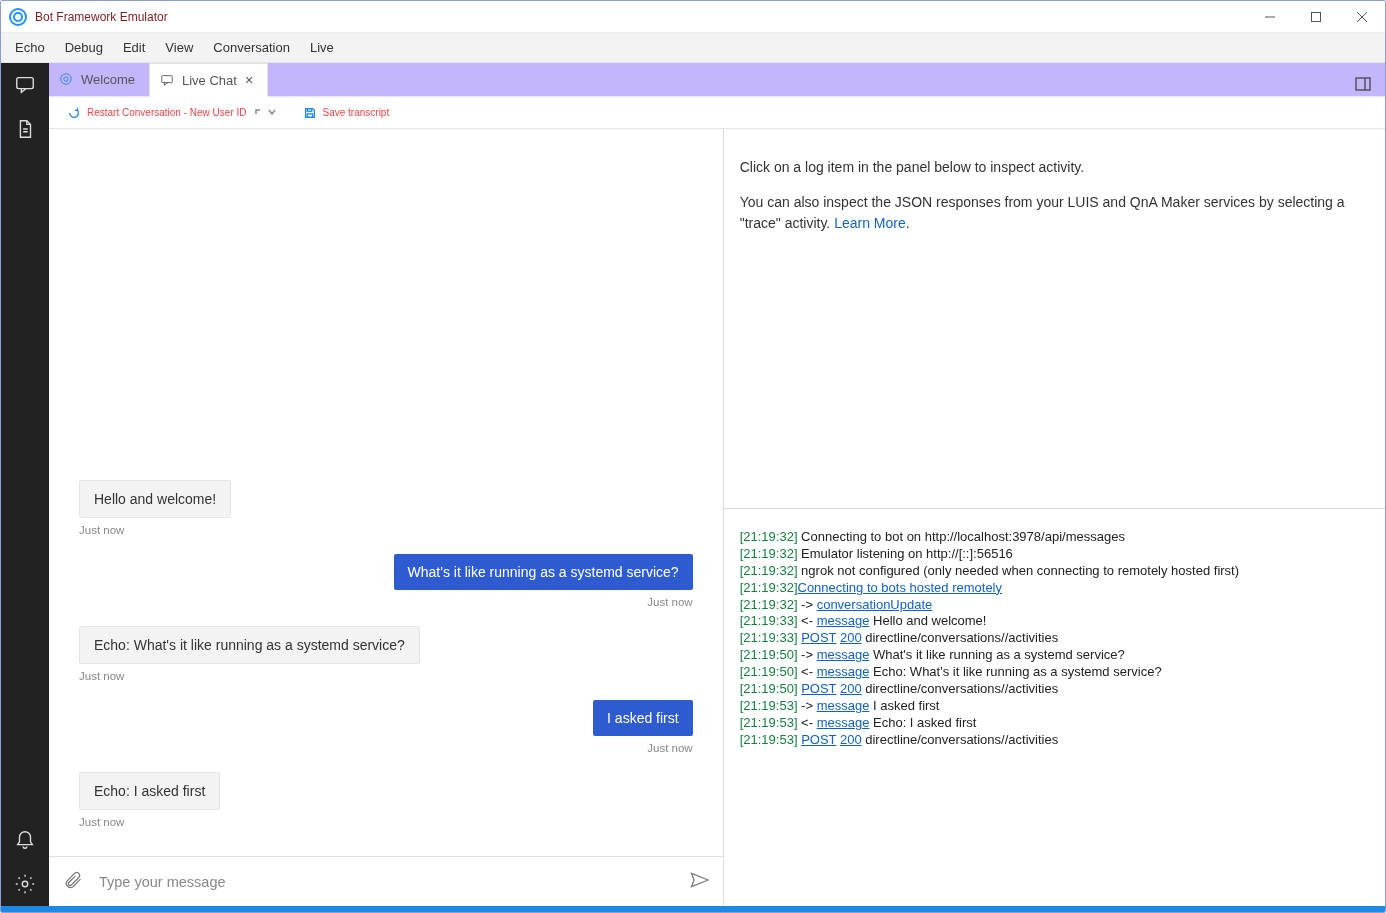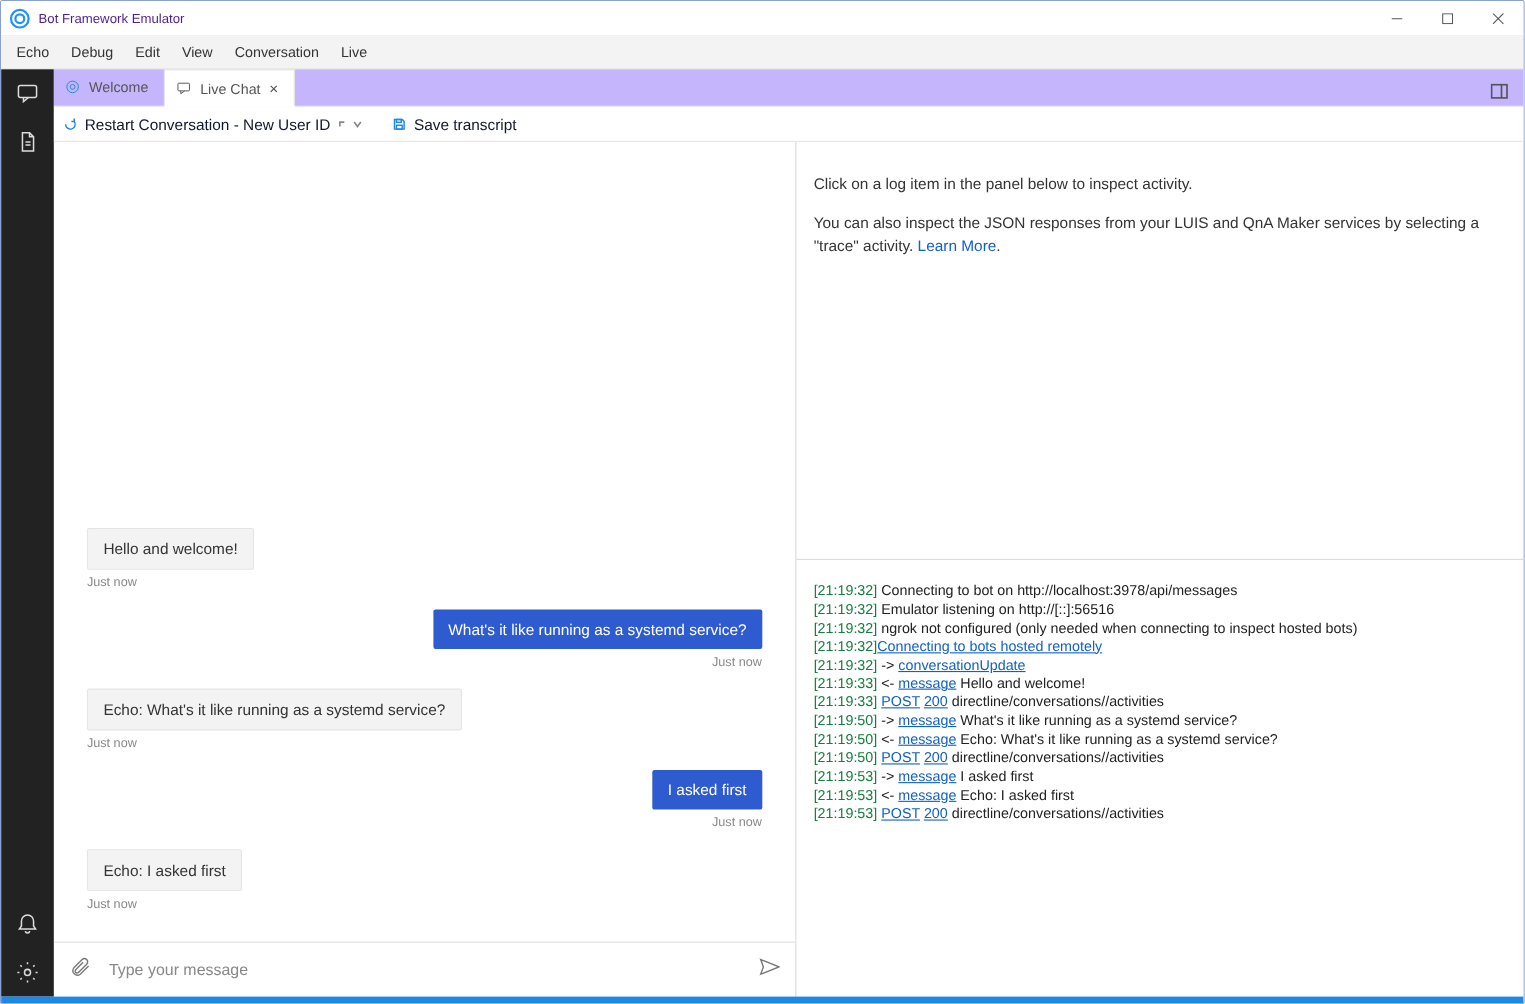--- a/index.html
+++ b/index.html
@@ -3,21 +3,21 @@
 <meta charset="utf-8">
 <style>
   * { box-sizing: border-box; font-family: "Segoe UI", Arial, sans-serif; }
   html, body { margin:0; padding:0; height:100%; width:100%; overflow:hidden; }
   body { display:flex; flex-direction:column; border:1px solid #8aa0d4; border-radius:2px; }
 
   
   .titlebar { height:32px; display:flex; align-items:center; background:#fff; border-bottom:1px solid #eee; }
   .titlebar .appicon { width:18px; height:18px; border:2px solid #1e90ff; border-radius:50%; margin:0 8px; position:relative; }
   .titlebar .appicon::after { content:""; position:absolute; inset:2px; border:2px solid #1e90ff; border-radius:50%; }
-  .titlebar .title { font-size:12px; color:#4c1d95; flex:0 0 auto;text-align:right; }
+  .titlebar .title { font-size:12px; color:#7f1d1d; flex:0 0 auto;text-align:right; }
   .titlebar .spacer { flex:1; }
   .winbtn { width:46px; height:32px; display:flex; align-items:center; justify-content:center; color:#555; font-size:12px; }
   .winbtn svg { width:10px; height:10px; stroke:#555; fill:none; stroke-width:1; }
 
   
   .menubar { height:30px; display:flex; align-items:center; background:#f3f3f3; padding:0 4px; gap:0; border-bottom:1px solid #e5e5e5;}
   .menuitem { padding:4px 10px; font-size:13px; color:#333; }
 
   .app-body { flex:1; display:flex; min-height:0; }
 
@@ -33,21 +33,21 @@
   .tabs { height:34px; background:#c4b5fd; display:flex; align-items:flex-end; border-bottom:1px solid #e5e5e5; padding-left:0; }
   .tab { height:34px; display:flex; align-items:center; padding:0 14px 0 10px; font-size:13px; color:#555; gap:8px; }
   .tab.active { background:#fff; border-top:1px solid #e3e3e3; border-left:1px solid #e3e3e3; border-right:1px solid #e3e3e3; border-bottom:1px solid #fff; margin-bottom:-1px;}
   .tab .close { font-size:14px; color:#555; }
   .tab .ticon { width:14px; height:14px; }
   .tabs .flex { flex:1; }
   .panelbtn { padding:0 14px; }
   .panelbtn svg { width:16px; height:16px; stroke:#555; fill:none; stroke-width:1.5; }
 
   
-  .toolbar { height:32px; background:#fff; border-bottom:1px solid #e5e5e5; display:flex; align-items:center; padding-left:8px; gap:26px; font-size:14px; color:#0f172a;}
+  .toolbar { height:32px; background:#fff; border-bottom:1px solid #e5e5e5; display:flex; align-items:center; padding-left:18px; gap:26px; font-size:10px; color:#ef4444;}
   .toolbtn { display:flex; align-items:center; gap:6px; }
   .toolbtn svg { width:14px; height:14px; stroke:#1e88e5; fill:none; stroke-width:1.5; }
   .toolbar .chev svg { width:10px; height:10px; stroke:#888; }
 
   .splith { flex:1; display:flex; min-height:0; }
 
   
   .chatpanel { flex:0 0 50.5%; display:flex; flex-direction:column; border-right:1px solid #d9d9d9; min-width:0; }
   .chatlog { flex:1; overflow:auto; padding:20px 30px 10px 30px; display:flex; flex-direction:column; justify-content:flex-end; }
   .msgrow { display:flex; flex-direction:column; margin-bottom:18px; }
@@ -239,21 +239,21 @@
       <div class="rightpanel">
         <div class="inspector">
           <p>Click on a log item in the panel below to inspect activity.</p>
           <p>
             <span>You can also inspect the JSON responses from your LUIS and QnA Maker services by selecting a "trace" activity. </span><a href="#">Learn More</a><span>.</span>
           </p>
         </div>
         <div class="logpanel" id="logpanel">
             <div class="logline"><span class="t">[21:19:32]</span><span class="txt"> Connecting to bot on http://localhost:3978/api/messages</span></div>
             <div class="logline"><span class="t">[21:19:32]</span><span class="txt"> Emulator listening on http://[::]:56516</span></div>
-            <div class="logline"><span class="t">[21:19:32]</span><span class="txt"> ngrok not configured (only needed when connecting to inspect hosted bots)</span></div>
+            <div class="logline"><span class="t">[21:19:32]</span><span class="txt"> ngrok not configured (only needed when connecting to remotely hosted first)</span></div>
             <div class="logline"><span class="t">[21:19:32]</span><a href="#">Connecting to bots hosted remotely</a></div>
             <div class="logline"><span class="t">[21:19:32]</span><span class="txt"> -&gt; </span><a href="#">conversationUpdate</a></div>
             <div class="logline"><span class="t">[21:19:33]</span><span class="txt"> &lt;- </span><a href="#">message</a><span class="txt"> Hello and welcome!</span></div>
             <div class="logline"><span class="t">[21:19:33]</span> <a href="#">POST</a> <a href="#">200</a><span class="txt"> directline/conversations/<conversationid>/activities</conversationid></span></div>
             <div class="logline"><span class="t">[21:19:50]</span><span class="txt"> -&gt; </span><a href="#">message</a><span class="txt"> What's it like running as a systemd service?</span></div>
             <div class="logline"><span class="t">[21:19:50]</span><span class="txt"> &lt;- </span><a href="#">message</a><span class="txt"> Echo: What's it like running as a systemd service?</span></div>
             <div class="logline"><span class="t">[21:19:50]</span> <a href="#">POST</a> <a href="#">200</a><span class="txt"> directline/conversations/<conversationid>/activities</conversationid></span></div>
             <div class="logline"><span class="t">[21:19:53]</span><span class="txt"> -&gt; </span><a href="#">message</a><span class="txt"> I asked first</span></div>
             <div class="logline"><span class="t">[21:19:53]</span><span class="txt"> &lt;- </span><a href="#">message</a><span class="txt"> Echo: I asked first</span></div>
             <div class="logline"><span class="t">[21:19:53]</span> <a href="#">POST</a> <a href="#">200</a><span class="txt"> directline/conversations/<conversationid>/activities</conversationid></span></div>

